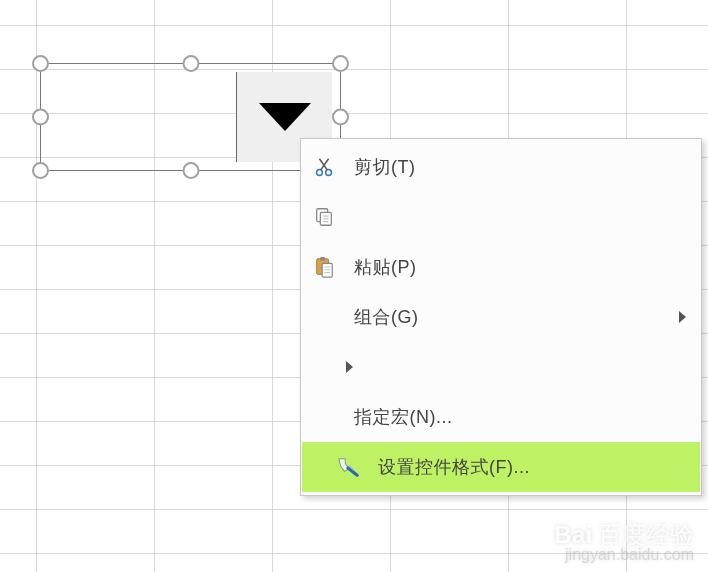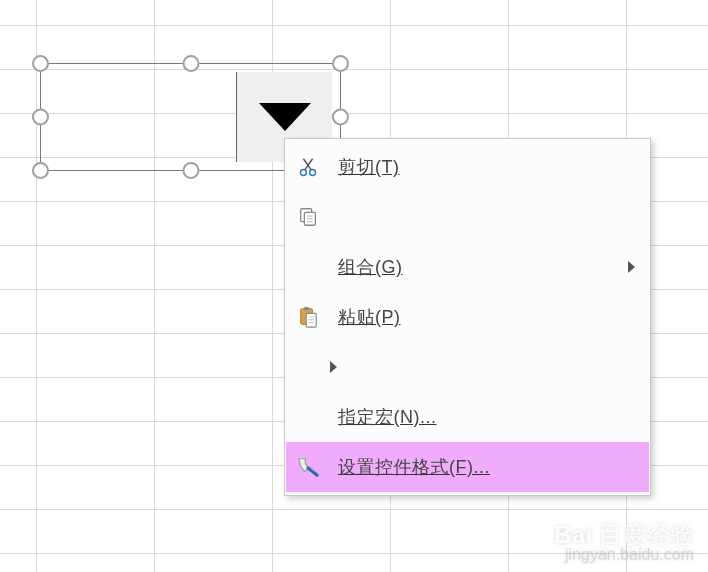--- a/index.html
+++ b/index.html
@@ -66,39 +66,39 @@
   .h-tr { right: 0; top: 0; }
   .h-ml { left: 0; top: 50%; transform: translateY(-50%); }
   .h-mr { right: 0; top: 50%; transform: translateY(-50%); }
   .h-bl { left: 0; bottom: 0; }
   .h-bm { left: 50%; bottom: 0; transform: translateX(-50%); }
   .h-br { right: 0; bottom: 0; }
 
   
   .menu {
     position: absolute;
-    left: 284px;
+    left: 300px;
     top: 138px;
-    width: 367px;
+    width: 402px;
     background: #fcfcfc;
     border: 1px solid #c8c8c8;
     box-shadow: 3px 3px 6px rgba(0,0,0,0.18);
     padding: 3px 1px;
-    text-decoration: underline;
   }
   .menu-item {
     display: flex;
     align-items: center;
     height: 50px;
     padding: 0 8px 0 0;
     position: relative;
     cursor: default;
   }
   .menu-item.highlight {
-    background: #f0abfc;
+    background: #bef264;
+    padding-left: 24px;
   }
   .mi-icon {
     width: 44px;
     display: flex;
     justify-content: center;
     align-items: center;
   }
   .mi-label {
     flex: 1;
     padding-left: 8px;
@@ -174,41 +174,41 @@
         <rect x="4" y="3" width="12" height="14" rx="1.5" fill="#fff" stroke="#888" stroke-width="1.4"></rect>
         <rect x="8" y="7" width="12" height="14" rx="1.5" fill="#fff" stroke="#888" stroke-width="1.4"></rect>
         <line x1="11" y1="11" x2="17" y2="11" stroke="#bbb" stroke-width="1.2"></line>
         <line x1="11" y1="14" x2="17" y2="14" stroke="#bbb" stroke-width="1.2"></line>
         <line x1="11" y1="17" x2="17" y2="17" stroke="#bbb" stroke-width="1.2"></line>
       </svg>
     </span>
   </div>
 
   <div class="menu-item">
-    <span class="mi-icon"></span>
-    <span class="mi-label">组合(G)</span>
-    <span class="submenu-arrow"></span>
-  </div>
-
-  <div class="menu-item">
     <span class="mi-icon">
       <svg width="22" height="24" viewBox="0 0 24 26">
         <rect x="4" y="4" width="13" height="17" rx="1.5" fill="#d8a24a" stroke="#a97a2e" stroke-width="1"></rect>
         <rect x="8" y="2" width="5" height="4" rx="1" fill="#888"></rect>
         <rect x="10" y="9" width="11" height="15" rx="1.2" fill="#fff" stroke="#888" stroke-width="1.3"></rect>
         <line x1="12.5" y1="13" x2="18.5" y2="13" stroke="#bbb" stroke-width="1"></line>
         <line x1="12.5" y1="16" x2="18.5" y2="16" stroke="#bbb" stroke-width="1"></line>
         <line x1="12.5" y1="19" x2="18.5" y2="19" stroke="#bbb" stroke-width="1"></line>
       </svg>
     </span>
     <span class="mi-label">粘贴(P)</span>
   </div>
 
   <div class="menu-item">
     <span class="mi-icon"></span>
+    <span class="mi-label">组合(G)</span>
+    <span class="submenu-arrow"></span>
+  </div>
+
+  <div class="menu-item">
+    <span class="mi-icon"></span>
     <span class="submenu-arrow"></span>
   </div>
 
   <div class="menu-item">
     <span class="mi-icon"></span>
     <span class="mi-label">指定宏(N)...</span>
   </div>
 
   <div class="menu-item highlight">
     <span class="mi-icon">

